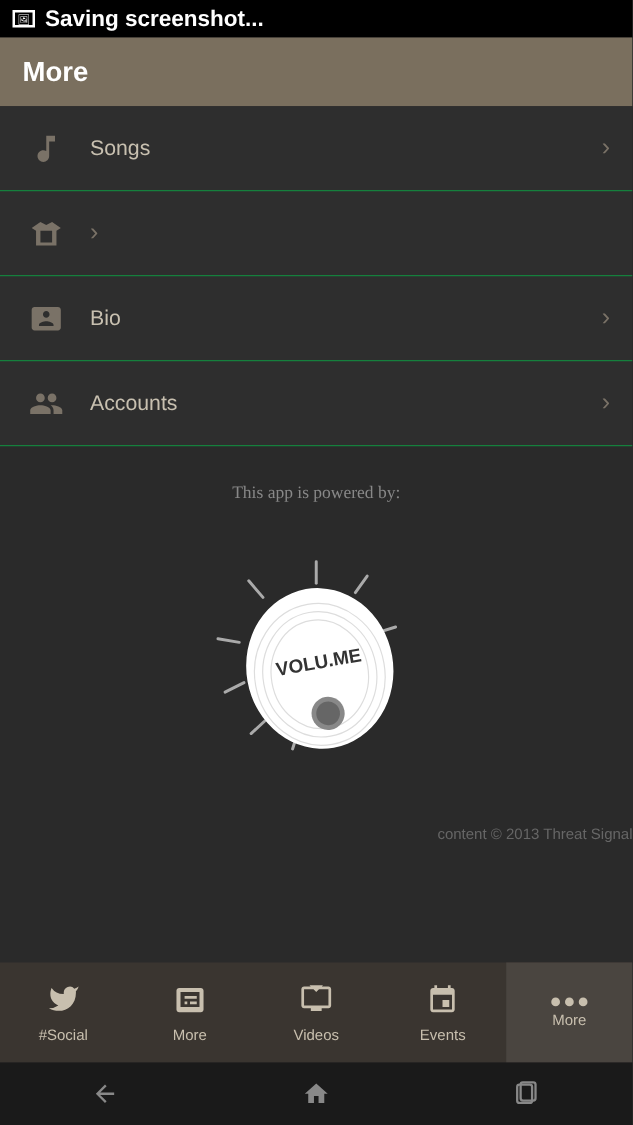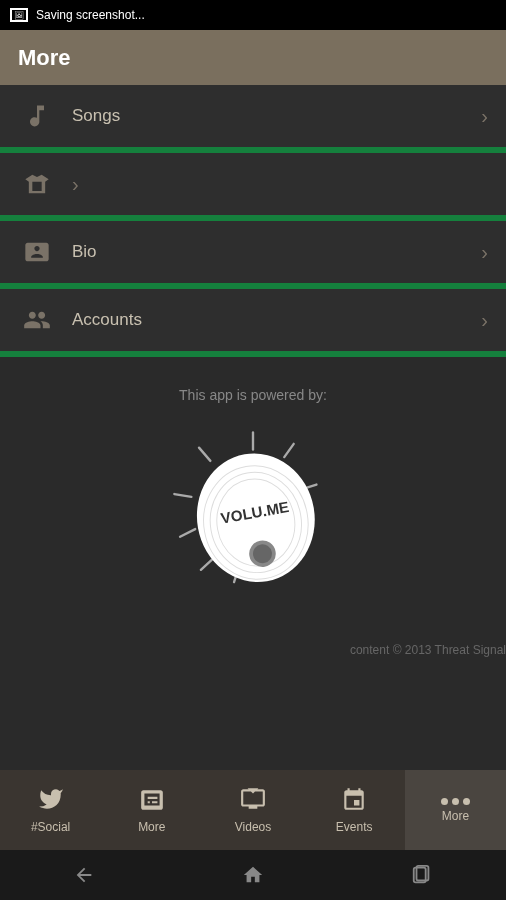--- a/index.html
+++ b/index.html
@@ -44,21 +44,21 @@
       background: #2e2e2e;
       padding: 0;
     }
 
     
     .menu-item {
       display: flex;
       align-items: center;
       padding: 16px 18px;
       height: 68px;
-      border-bottom: 6px solid #15803d;
+      border-bottom: 1px solid #15803d;
       cursor: pointer;
       position: relative;
     }
     .menu-icon {
       width: 38px;
       height: 38px;
       display: flex;
       align-items: center;
       justify-content: center;
       margin-right: 16px;
@@ -77,21 +77,22 @@
     
     .powered-section {
       display: flex;
       flex-direction: column;
       align-items: center;
       padding: 30px 0 20px;
     }
     .powered-text {
       color: #888;
       font-size: 14px;
-      margin-bottom: 20px;
+      margin-bottom: 37px;
+      font-family: Liberation Serif, serif;
     }
 
     
     .volume-logo {
       width: 180px;
       height: 180px;
       position: relative;
       display: flex;
       align-items: center;
       justify-content: center;
@@ -167,21 +168,21 @@
       fill: #c8bfae;
     }
   </style>
 </head>
 <body>
 
 <div class="status-bar">
   <div style="width:18px;height:14px;border:2px solid #fff;display:flex;align-items:center;justify-content:center;">
     <span style="color:#fff;font-size:8px;">🖼</span>
   </div>
-  <span style="color:#fff;font-size:12px;">Saving screenshot...</span>
+  <span style="color:#fff;font-size:18px;font-weight:bold;">Saving screenshot...</span>
 </div>
 
 <div class="header">
   <span class="header-title">More</span>
 </div>
 
 <div class="content">
 
   <div class="menu-item">
     <div class="menu-icon">

